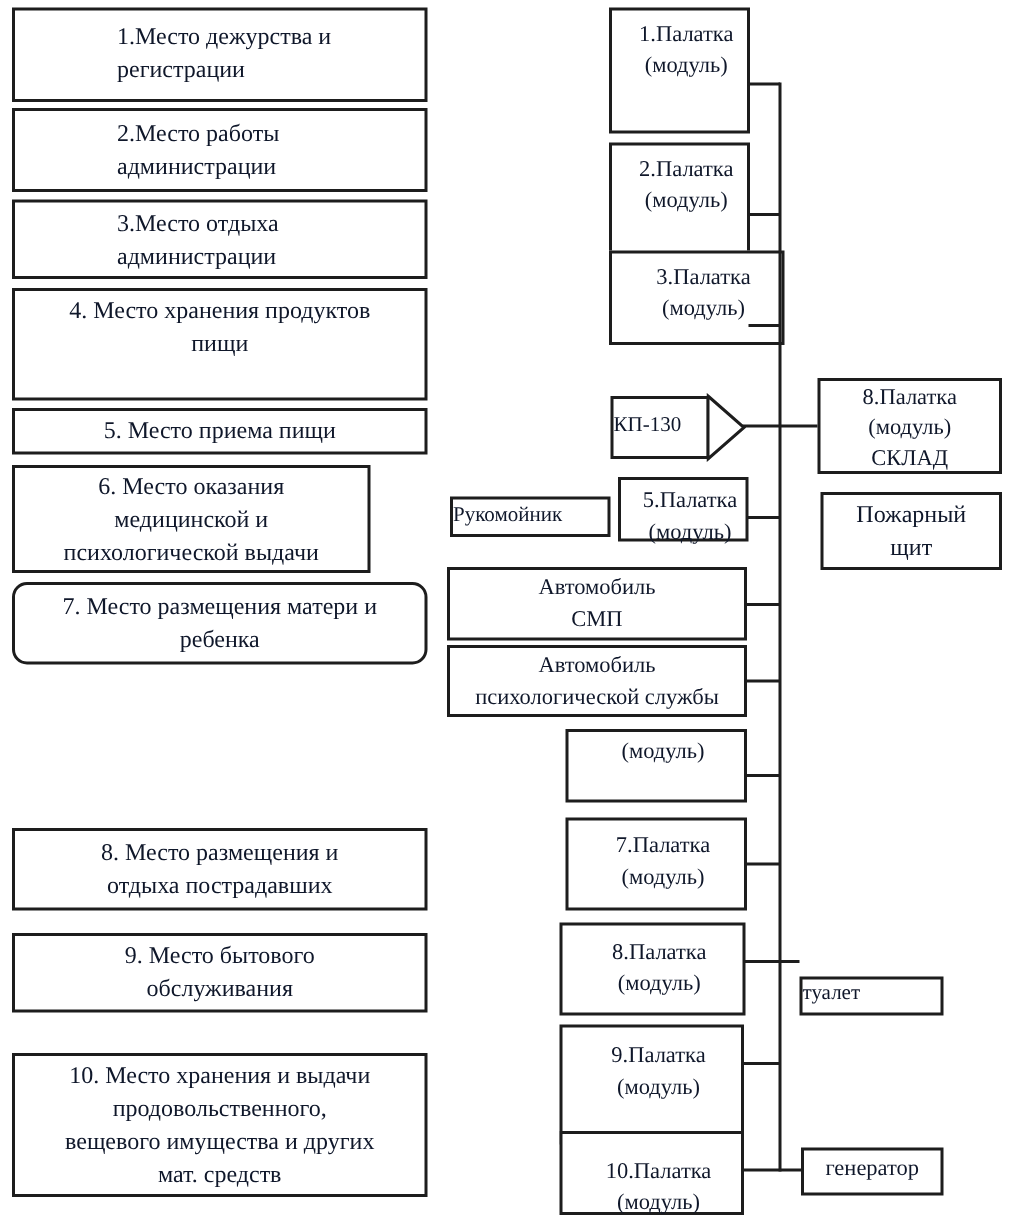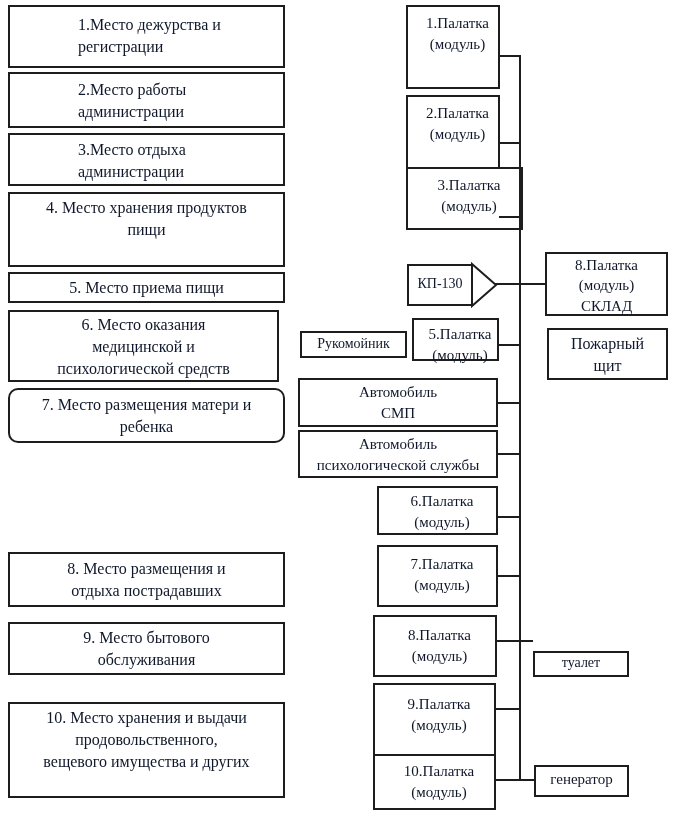--- a/index.html
+++ b/index.html
@@ -14,21 +14,21 @@
   }
   .box {
     position: absolute;
     box-sizing: border-box;
     border: 2px solid #1d1d1d;
     background: #ffffff;
   }
   .lbox { font-size: 16px; line-height: 1.38; text-align: center; }
   .lbox.hang { text-align: left; }
   .tent { font-size: 15px; line-height: 1.4; text-align: center; padding-left: 9px; }
-  .small { font-size: 14px; text-align: center; }
+  .small { font-size: 14px; }
   .ctr { text-align: center; }
   .hline, .vline { position: absolute; background: #1d1d1d; }
   .hline { height: 2px; }
   .vline { width: 2px; }
   .ln { white-space: nowrap; }
   svg.pennant { position: absolute; }
 </style>
 </head>
 <body>
 
@@ -51,24 +51,24 @@
 
   <div class="box lbox" style="left:8px; top:192px; width:277px; height:75px; padding-top:3px;">
     <div class="ln">4. Место хранения продуктов</div>
     <div class="ln">пищи</div>
   </div>
 
   <div class="box lbox" style="left:8px; top:272px; width:277px; height:31px; padding-top:3px;">
     <div class="ln">5. Место приема пищи</div>
   </div>
 
-  <div class="box lbox" style="left:8px; top:310px; width:271px; height:72px; padding-top:2px;">
+  <div class="box lbox" style="left:8px; top:310px; width:239px; height:72px; padding-top:2px;">
     <div class="ln">6. Место оказания</div>
     <div class="ln">медицинской и</div>
-    <div class="ln">психологической средств</div>
+    <div class="ln">психологической выдачи</div>
   </div>
 
   <div class="box lbox" style="left:8px; top:388px; width:277px; height:55px; padding-top:4px;border-radius:10px;">
     <div class="ln">7. Место размещения матери и</div>
     <div class="ln">ребенка</div>
   </div>
 
   <div class="box lbox" style="left:8px; top:552px; width:277px; height:55px; padding-top:4px;">
     <div class="ln">8. Место размещения и</div>
     <div class="ln">отдыха пострадавших</div>
@@ -76,20 +76,21 @@
 
   <div class="box lbox" style="left:8px; top:622px; width:277px; height:53px; padding-top:3px;">
     <div class="ln">9. Место бытового</div>
     <div class="ln">обслуживания</div>
   </div>
 
   <div class="box lbox" style="left:8px; top:702px; width:277px; height:96px; padding-top:3px;">
     <div class="ln">10. Место хранения и выдачи</div>
     <div class="ln">продовольственного,</div>
     <div class="ln">вещевого имущества и других</div>
+    <div class="ln">мат. средств</div>
   </div>
 
   <div class="box tent" style="left:406px; top:5px; width:94px; height:84px; padding-top:6px;">
     <div class="ln">1.Палатка</div>
     <div class="ln">(модуль)</div>
   </div>
 
   <div class="box tent" style="left:406px; top:95px; width:94px; height:82px; padding-top:6px;">
     <div class="ln">2.Палатка</div>
     <div class="ln">(модуль)</div>
@@ -131,40 +132,39 @@
     <div class="ln">Автомобиль</div>
     <div class="ln">СМП</div>
   </div>
 
   <div class="box ctr" style="left:298px; top:430px; width:200px; height:48px; font-size:15px; line-height:1.4; padding-top:2px;">
     <div class="ln">Автомобиль</div>
     <div class="ln">психологической службы</div>
   </div>
 
   <div class="box tent" style="left:377px; top:486px; width:121px; height:49px; padding-top:3px;">
-    <div class="ln">6.Палатка</div>
     <div class="ln">(модуль)</div>
   </div>
 
   <div class="box tent" style="left:377px; top:545px; width:121px; height:62px; padding-top:7px;">
     <div class="ln">7.Палатка</div>
     <div class="ln">(модуль)</div>
   </div>
 
   <div class="box tent" style="left:373px; top:615px; width:124px; height:62px; padding-top:8px;">
     <div class="ln">8.Палатка</div>
     <div class="ln">(модуль)</div>
   </div>
 
   <div class="box tent" style="left:373px; top:683px; width:123px; height:80px; padding-top:9px;">
     <div class="ln">9.Палатка</div>
     <div class="ln">(модуль)</div>
   </div>
 
-  <div class="box tent" style="left:373px; top:754px; width:123px; height:56px; padding-top:5px;">
+  <div class="box tent" style="left:373px; top:754px; width:123px; height:56px; padding-top:15px;">
     <div class="ln">10.Палатка</div>
     <div class="ln">(модуль)</div>
   </div>
 
   <div class="box small" style="left:533px; top:627px; width:96px; height:26px; padding-top:2px;margin-top:24px;">
     <div class="ln">туалет</div>
   </div>
 
   <div class="box ctr" style="left:534px; top:765px; width:95px; height:32px; font-size:15px; padding-top:4px;">
     <div class="ln">генератор</div>

